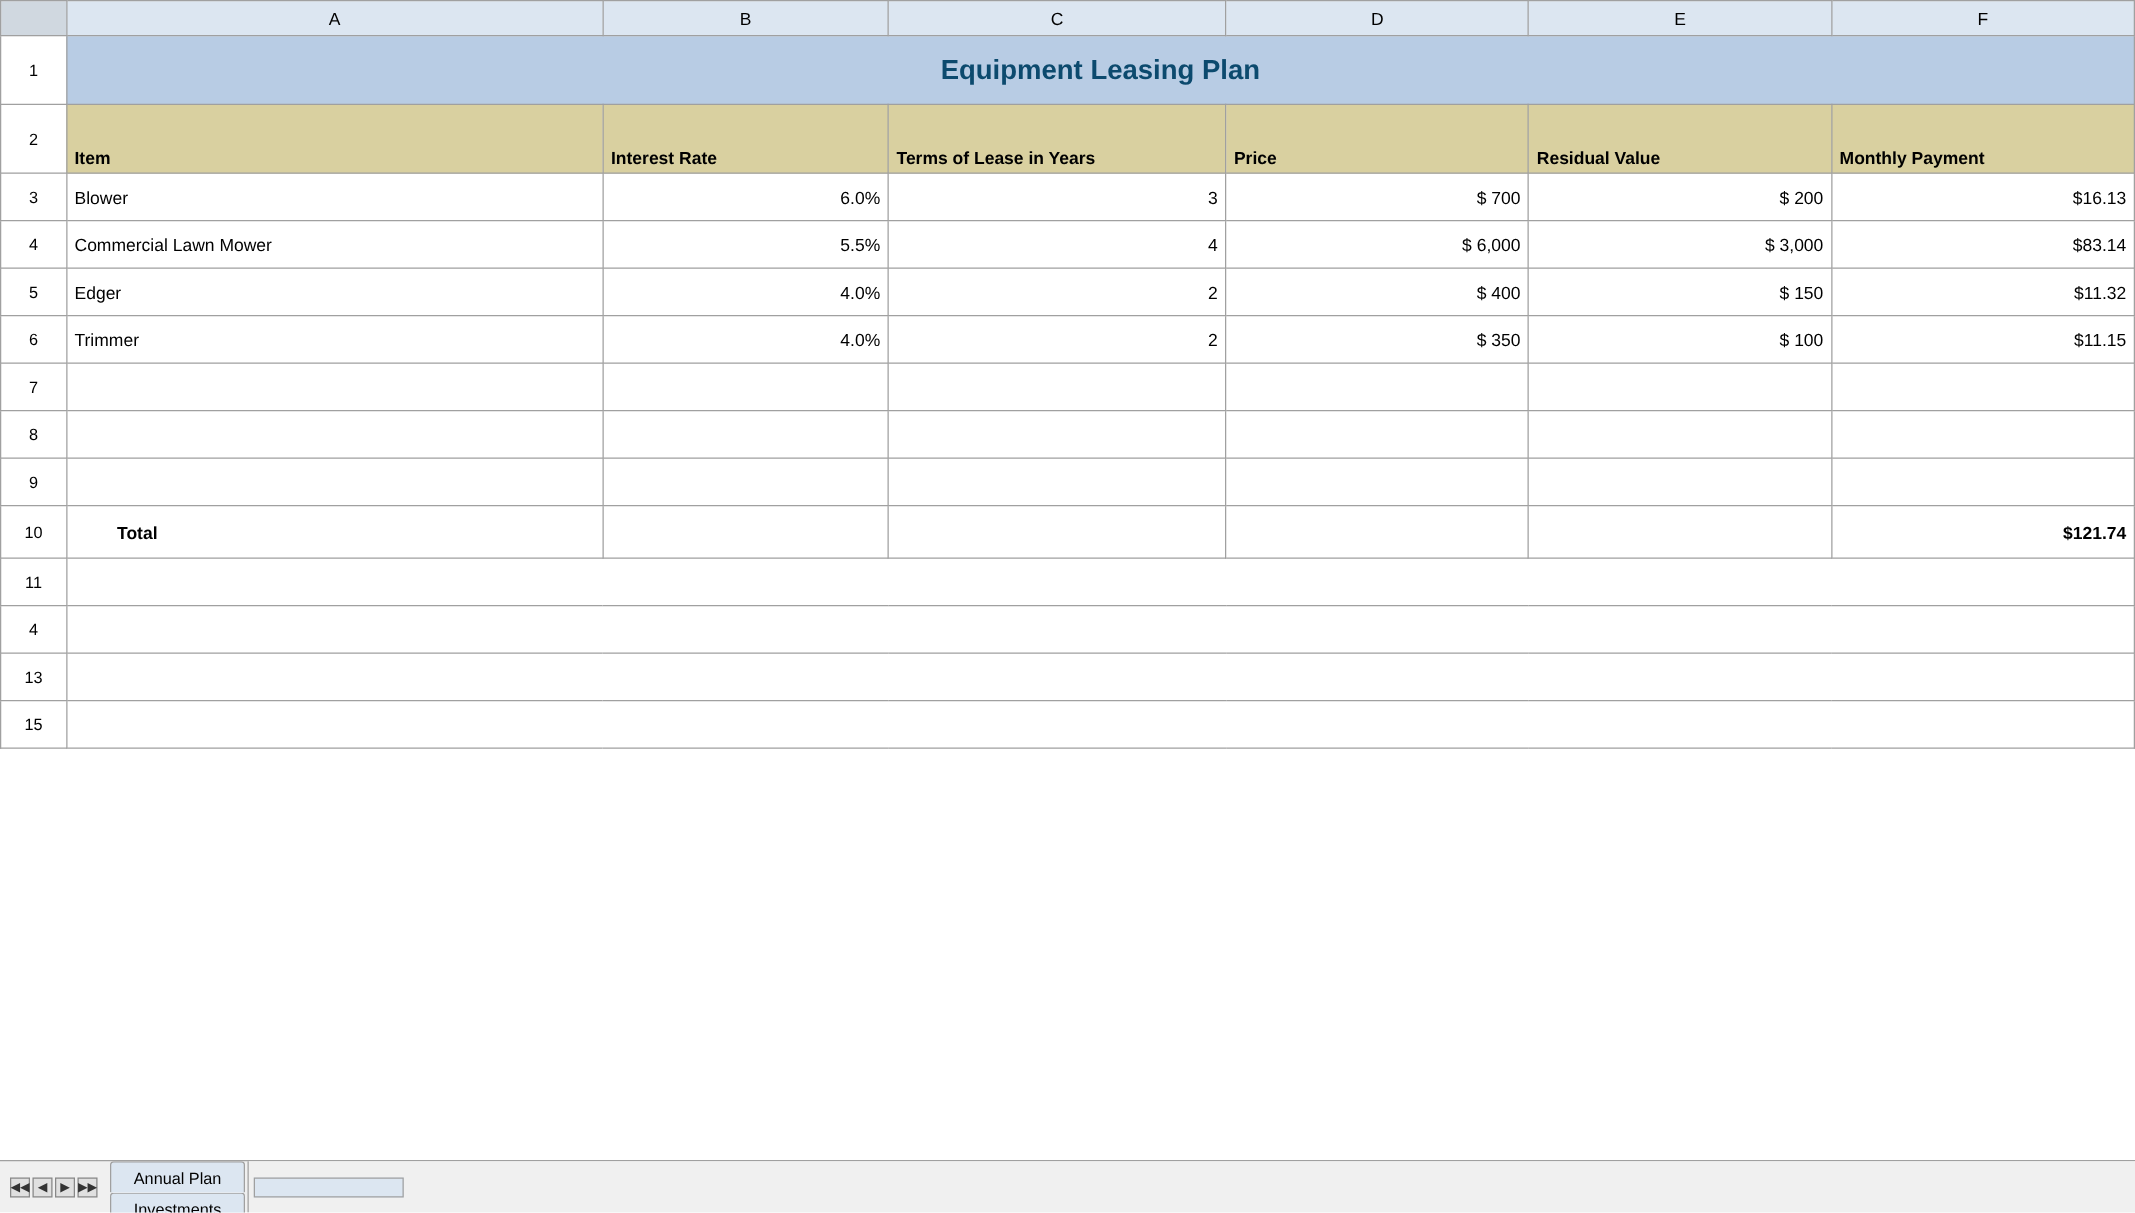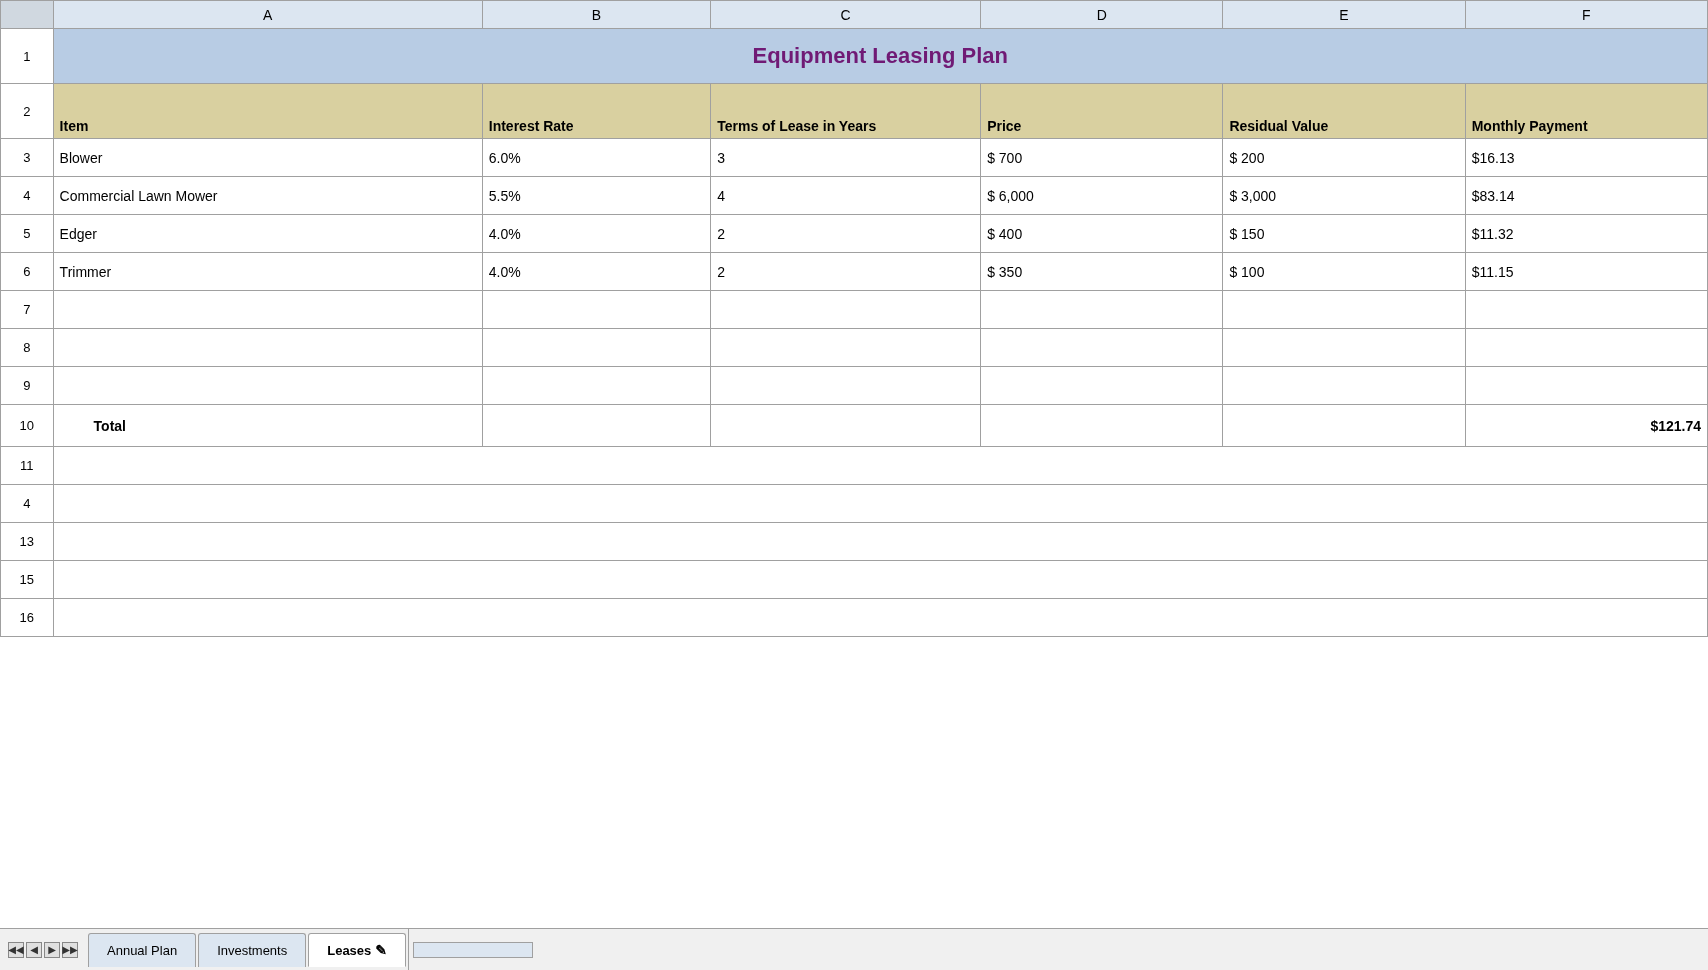--- a/index.html
+++ b/index.html
@@ -64,38 +64,38 @@
       vertical-align: middle;
       background: #fff;
     }
 
     
     td.title-cell {
       background: #b8cce4;
       text-align: center;
       font-size: 22px;
       font-weight: bold;
-      color: #701a75;
+      color: #0c4a6e;
     }
 
     
     td.header-cell {
       background: #d9d0a0;
       font-weight: bold;
       font-size: 14px;
       vertical-align: bottom;
       padding-bottom: 4px;
     }
 
     td.header-center {
     }
 
     
     td.text-left { text-align: left; }
-    td.text-right { text-align: left; }
+    td.text-right { text-align: right; }
 
     
     td.empty { background: #fff; }
 
     
     td.total-label { font-weight: bold; padding-left: 40px; }
     td.total-value { font-weight: bold; text-align: right; }
 
     
     tr.row-1 td { height: 55px; }
@@ -141,20 +141,21 @@
       justify-content: center;
       font-size: 10px;
       cursor: pointer;
       color: #333;
     }
 
     .tabs-container {
       display: flex;
       align-items: center;
       gap: 0;
+      flex-direction: column;
     }
 
     .tab {
       padding: 5px 18px 4px;
       border: 1px solid #a0a0a0;
       border-bottom: none;
       background: #dce6f1;
       cursor: pointer;
       font-size: 13px;
       color: #000;
@@ -323,24 +324,20 @@
       <tr class="extra-row">
         <td class="row-num cell">4</td>
         <td class="cell empty" colspan="6"></td>
       </tr>
       <tr class="extra-row">
         <td class="row-num cell">13</td>
         <td class="cell empty" colspan="6"></td>
       </tr>
       <tr class="extra-row">
         <td class="row-num cell">15</td>
-        <td class="cell empty" colspan="6"></td>
-      </tr>
-      <tr class="extra-row">
-        <td class="row-num cell">16</td>
         <td class="cell empty" colspan="6"></td>
       </tr>
     </tbody>
   </table>
 </div>
 
 <div class="tab-bar">
   <div class="tab-nav">
     <div class="tab-nav-btn">◀◀</div>
     <div class="tab-nav-btn">◀</div>

